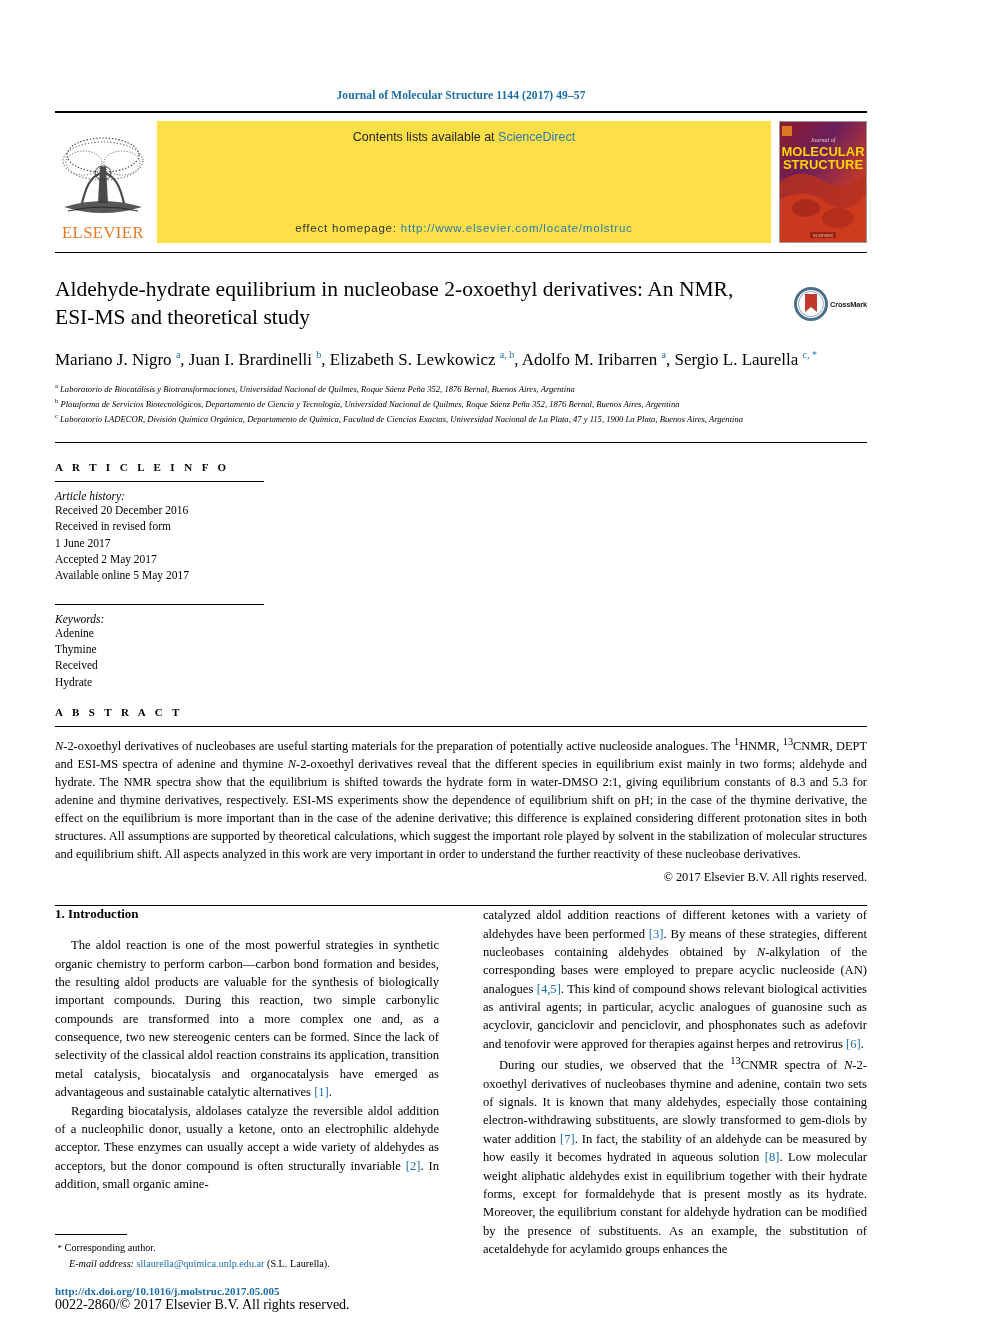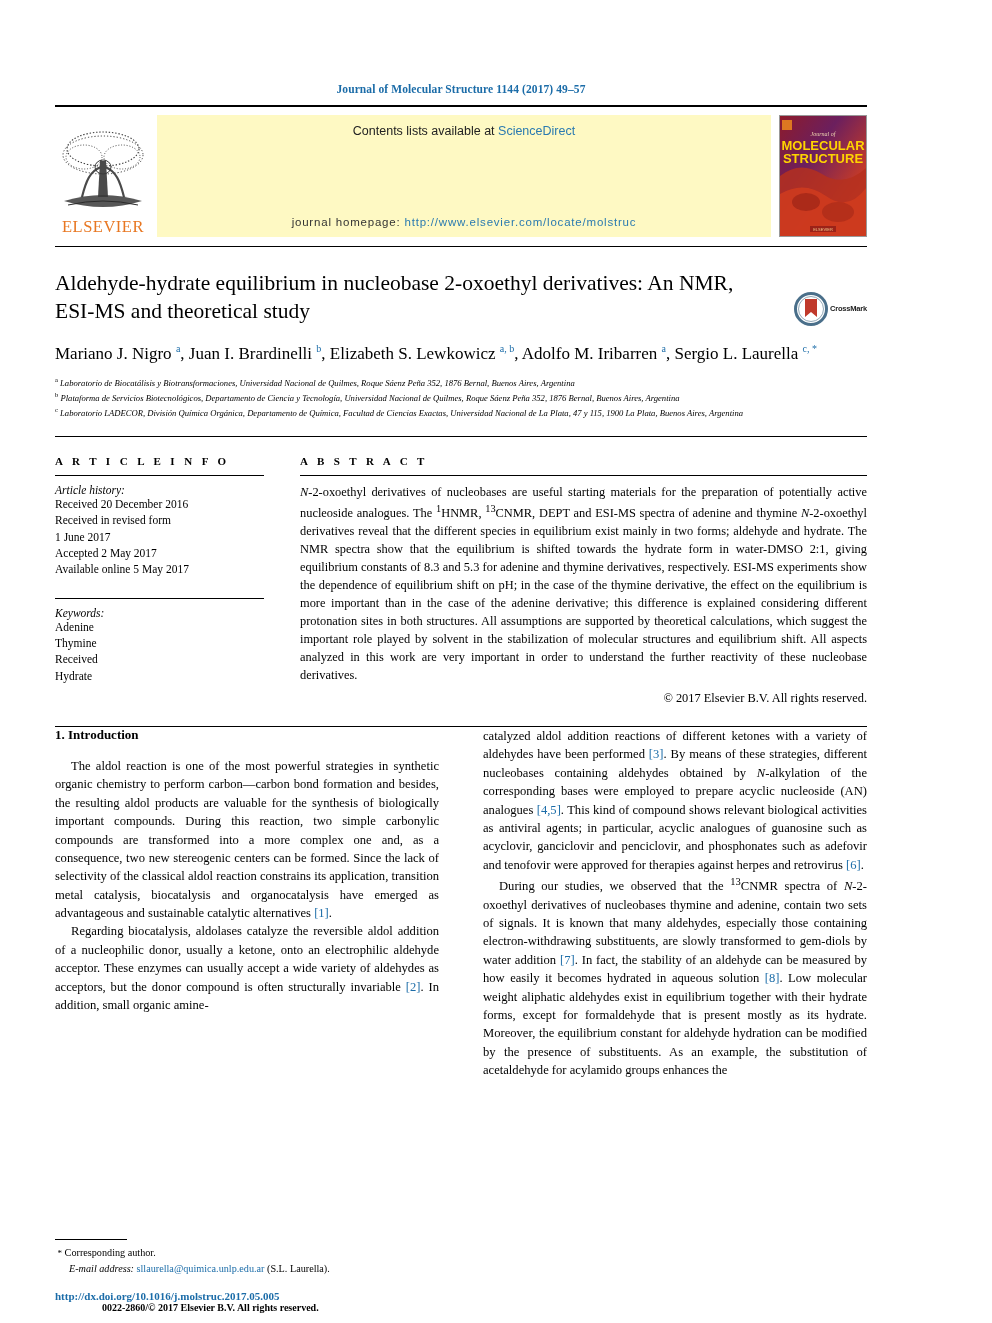--- a/index.html
+++ b/index.html
@@ -13,21 +13,21 @@
     font-family: "Liberation Serif", "DejaVu Serif", serif;
     color: #000000;
     position: relative;
     overflow: hidden;
   }
   .page {
     position: relative;
     width: 922px;
     height: 1323px;
     box-sizing: border-box;
-    padding: 12px 55px;
+    padding: 18px 55px;
   }
   
   .runninghead {
     text-align: center;
     font-size: 11.5px;
     font-weight: bold;
     color: #1b6ca8;
     padding-top: 71px;
     letter-spacing: 0.1px;
     font-family: "Liberation Serif", serif;
@@ -57,21 +57,21 @@
     font-family: "Liberation Serif", serif;
     font-size: 16.5px;
     letter-spacing: 0.5px;
     color: #e87722;
     font-weight: normal;
     line-height: 1;
     padding-bottom: 2px;
   }
   .journal-band {
     flex: 1 1 auto;
-    background: #fef9c3;
+    background: #fde047;
     margin: 0 8px 0 6px;
     display: flex;
     flex-direction: column;
     justify-content: space-between;
     align-items: center;
     padding: 9px 0 9px 0;
     box-sizing: border-box;
   }
   .contents-line {
     font-family: "Liberation Sans", sans-serif;
@@ -121,21 +121,21 @@
     line-height: 1.32;
     font-family: "Liberation Serif", serif;
     margin: 0;
     font-weight: normal;
     max-width: 790px;
   }
   .crossmark {
     flex: 0 0 92px;
     width: 92px;
     display: flex;
-    align-items: flex-end;
+    align-items: center;
     justify-content: flex-end;
     padding-top: 2px;
   }
   .cm-badge { display: flex; align-items: center; }
   .cm-text {
     font-family: "Liberation Sans", sans-serif;
     font-size: 7.5px;
     font-weight: bold;
     color: #222;
     margin-left: 2px;
@@ -158,20 +158,21 @@
   .affil sup { font-style: normal; font-size: 6.6px; }
   .affil p { margin: 0; }
   
   .rule-mid {
     border-top: 1.3px solid #000;
     margin-top: 16px;
   }
   .info-abstract {
     display: flex;
     margin-top: 18px;
+    flex-direction: column;
   }
   .info-col {
     flex: 0 0 245px;
     width: 245px;
     padding-right: 36px;
     box-sizing: border-box;
   }
   .abs-col { flex: 1 1 auto; }
   .sec-label {
     font-family: "Liberation Serif", serif;
@@ -244,23 +245,22 @@
   .fn-line .star { font-size: 9px; }
   .fn-em { font-style: italic; }
   .fn-mail { color: #1b6ca8; }
   .doi-line {
     margin-top: 14px;
     font-size: 11px;
     color: #1b6ca8;
     font-weight: bold;
   }
   .issn-line {
-    font-size: 10px;
-    font-weight: bold;
-    margin-left: 47px;
+    font-size: 14px;
+    font-weight: normal;
   }
 </style>
 </head>
 <body>
 
 <div class="page">
 
   <div class="runninghead">Journal of Molecular Structure 1144 (2017) 49–57</div>
   <div class="rule-thick"></div>
 
@@ -283,21 +283,21 @@
         </g>
       </svg>
       <div class="elsevier-word">ELSEVIER</div>
     </div>
 
     <div class="journal-band">
       <div class="contents-line">
         <span>Contents lists available at </span><span class="sd">ScienceDirect</span>
       </div>
       <div class="homepage-line">
-        <span>journal homepage: </span><span class="url">http://www.elsevier.com/locate/molstruc</span>
+        <span>effect homepage: </span><span class="url">http://www.elsevier.com/locate/molstruc</span>
       </div>
     </div>
 
     <div class="cover-thumb">
       <svg width="86" height="120" viewBox="0 0 86 120">
         <defs>
           <linearGradient id="cg" x1="0" y1="0" x2="1" y2="1">
             <stop offset="0%" stop-color="#8e1b2a"></stop>
             <stop offset="35%" stop-color="#6b1f5e"></stop>
             <stop offset="70%" stop-color="#c0392b"></stop>

